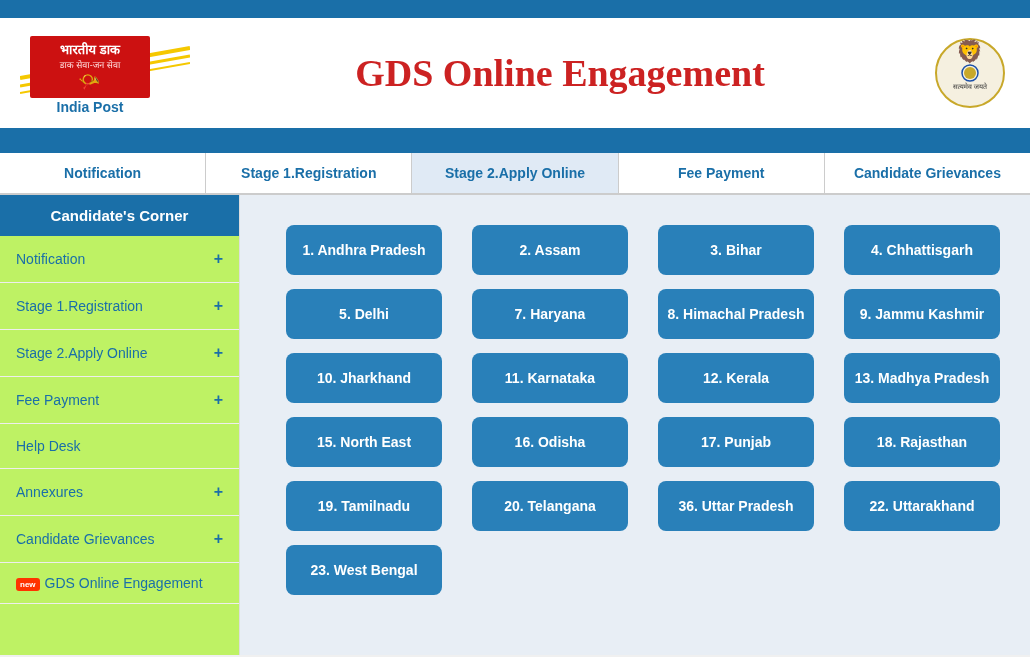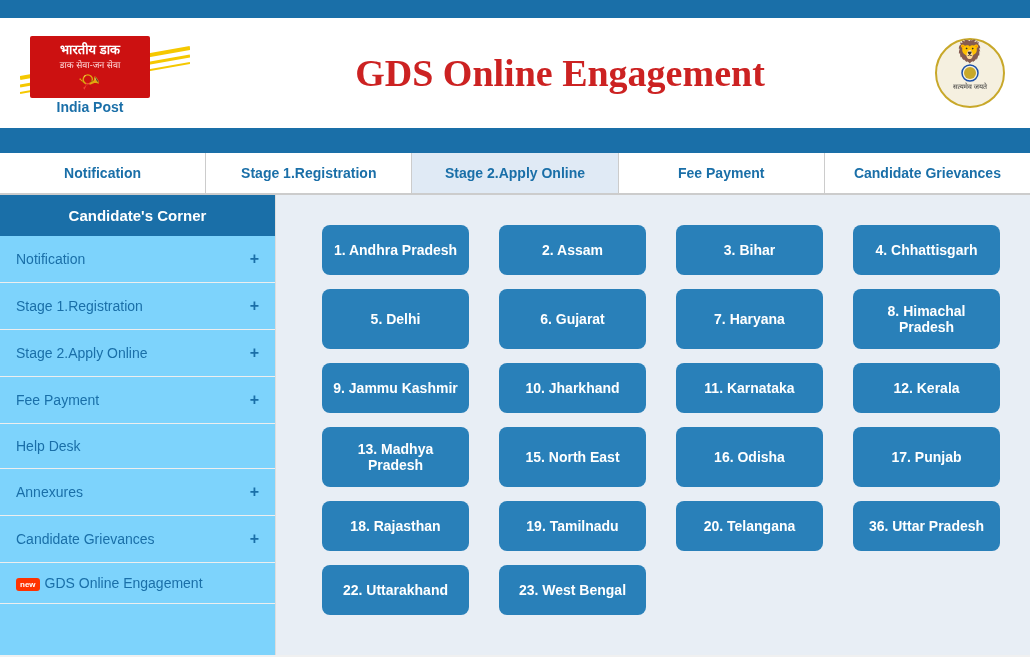--- a/index.html
+++ b/index.html
@@ -58,22 +58,22 @@
     .nav-item.active { background: #e0eaf5; }
 
     
     .main-content {
       display: flex;
       min-height: 460px;
     }
 
     
     .sidebar {
-      width: 276px;
-      background: #7dd3fc;
+      width: 240px;
+      background: #bef264;
       border-right: 1px solid #ddd;
       flex-shrink: 0;
     }
     .sidebar-header {
       background: #1a6fa8;
       color: white;
       text-align: center;
       padding: 12px 10px;
       font-size: 15px;
       font-weight: bold;
@@ -238,21 +238,20 @@
     </div>
   </div>
 
   <div class="states-area">
     <div id="states-grid" class="states-grid">
         <button class="state-btn">1. Andhra Pradesh</button>
         <button class="state-btn">2. Assam</button>
         <button class="state-btn">3. Bihar</button>
         <button class="state-btn">4. Chhattisgarh</button>
         <button class="state-btn">5. Delhi</button>
-        <button class="state-btn">6. Gujarat</button>
         <button class="state-btn">7. Haryana</button>
         <button class="state-btn">8. Himachal Pradesh</button>
         <button class="state-btn">9. Jammu Kashmir</button>
         <button class="state-btn">10. Jharkhand</button>
         <button class="state-btn">11. Karnataka</button>
         <button class="state-btn">12. Kerala</button>
         <button class="state-btn">13. Madhya Pradesh</button>
         <button class="state-btn">15. North East</button>
         <button class="state-btn">16. Odisha</button>
         <button class="state-btn">17. Punjab</button>

